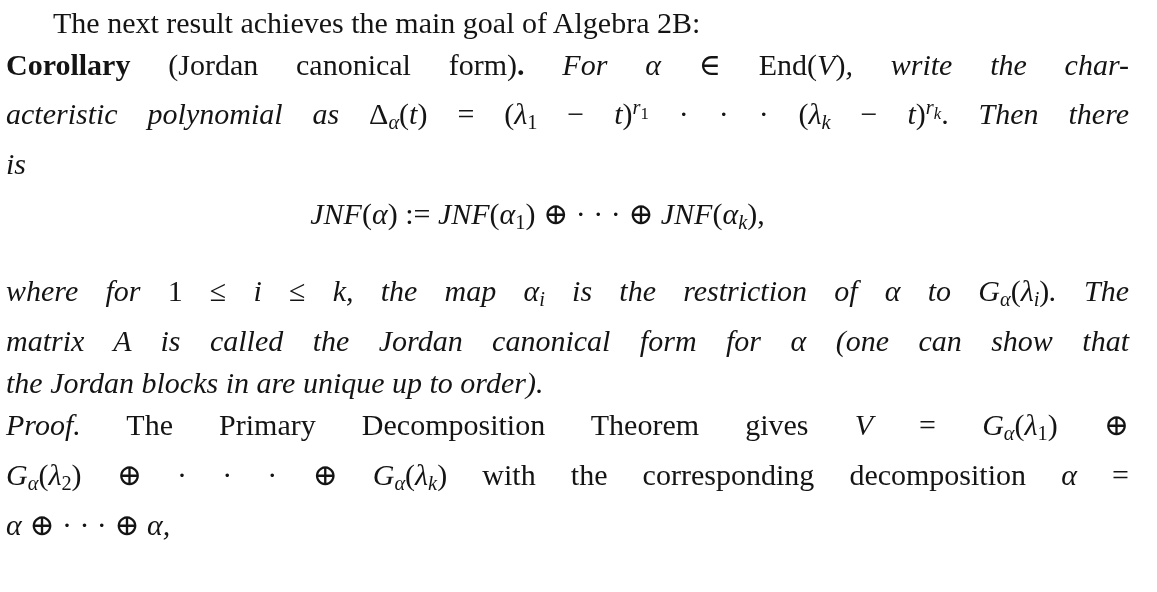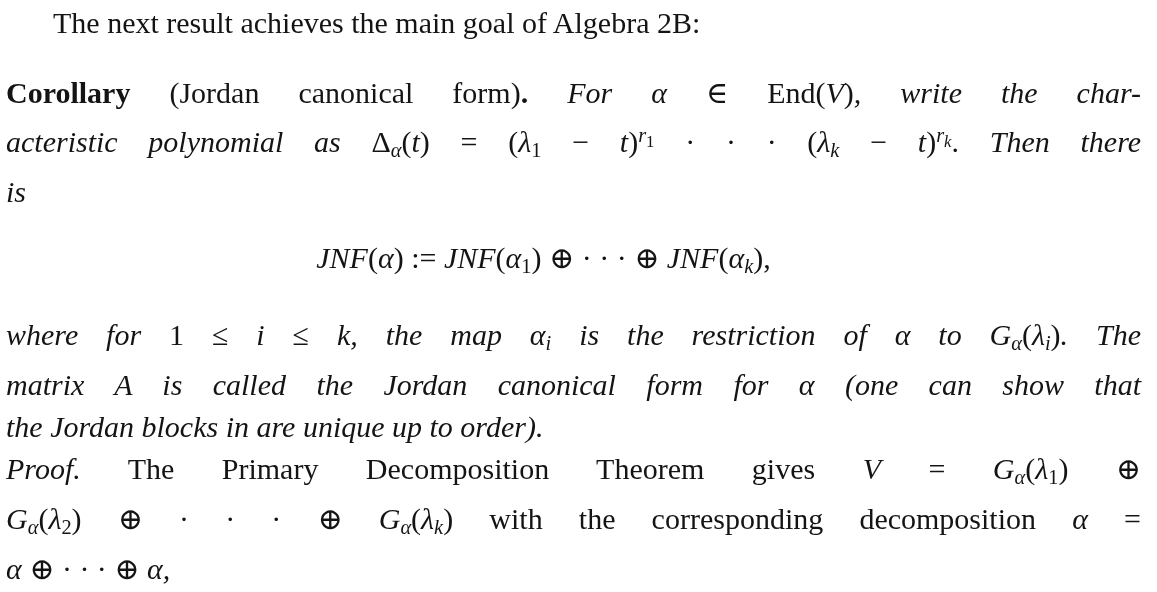--- a/index.html
+++ b/index.html
@@ -4,40 +4,40 @@
 <style>
   html, body {
     margin: 0; padding: 0;
     background: #ffffff;
   }
   .page {
     position: relative;
     width: 1157px;
     height: 592px;
     box-sizing: border-box;
-    padding: 0 16px 0 6px;
+    padding: 0 28px 0 6px;
     background: #ffffff;
     color: #141414;
     font-family: "Liberation Serif", "DejaVu Serif", serif;
     font-size: 30px;
     line-height: 42px;
     overflow: hidden;
   }
   .line { text-align: left; }
   .jline { text-align: justify; text-align-last: justify; }
   .eq { text-align: center; padding-right: 60px; }
   .i { font-style: italic; text-align: right; }
   .b { font-weight: bold; }
   .r { font-style: normal; }
   .sub { font-size: 0.68em; vertical-align: -0.24em; }
   .sup { font-size: 0.68em; vertical-align: 0.5em; }
   .ssub { font-size: 0.82em; vertical-align: -0.28em; }
   #intro { margin-top: 2px; text-indent: 47px; }
-  #cor-l1 { margin-top: 28px; }
-  #eqline { margin-top: 24px; }
+  #cor-l1 { }
+  #eqline { margin-top: 8px; }
   #cor-l5 { margin-top: 27px; }
   #proof-l1 { }
 </style>
 </head>
 <body>
 
 <div class="page">
 
   <div id="intro" class="line"><span class="r">The next result achieves the main goal of Algebra 2B:</span></div>
 

